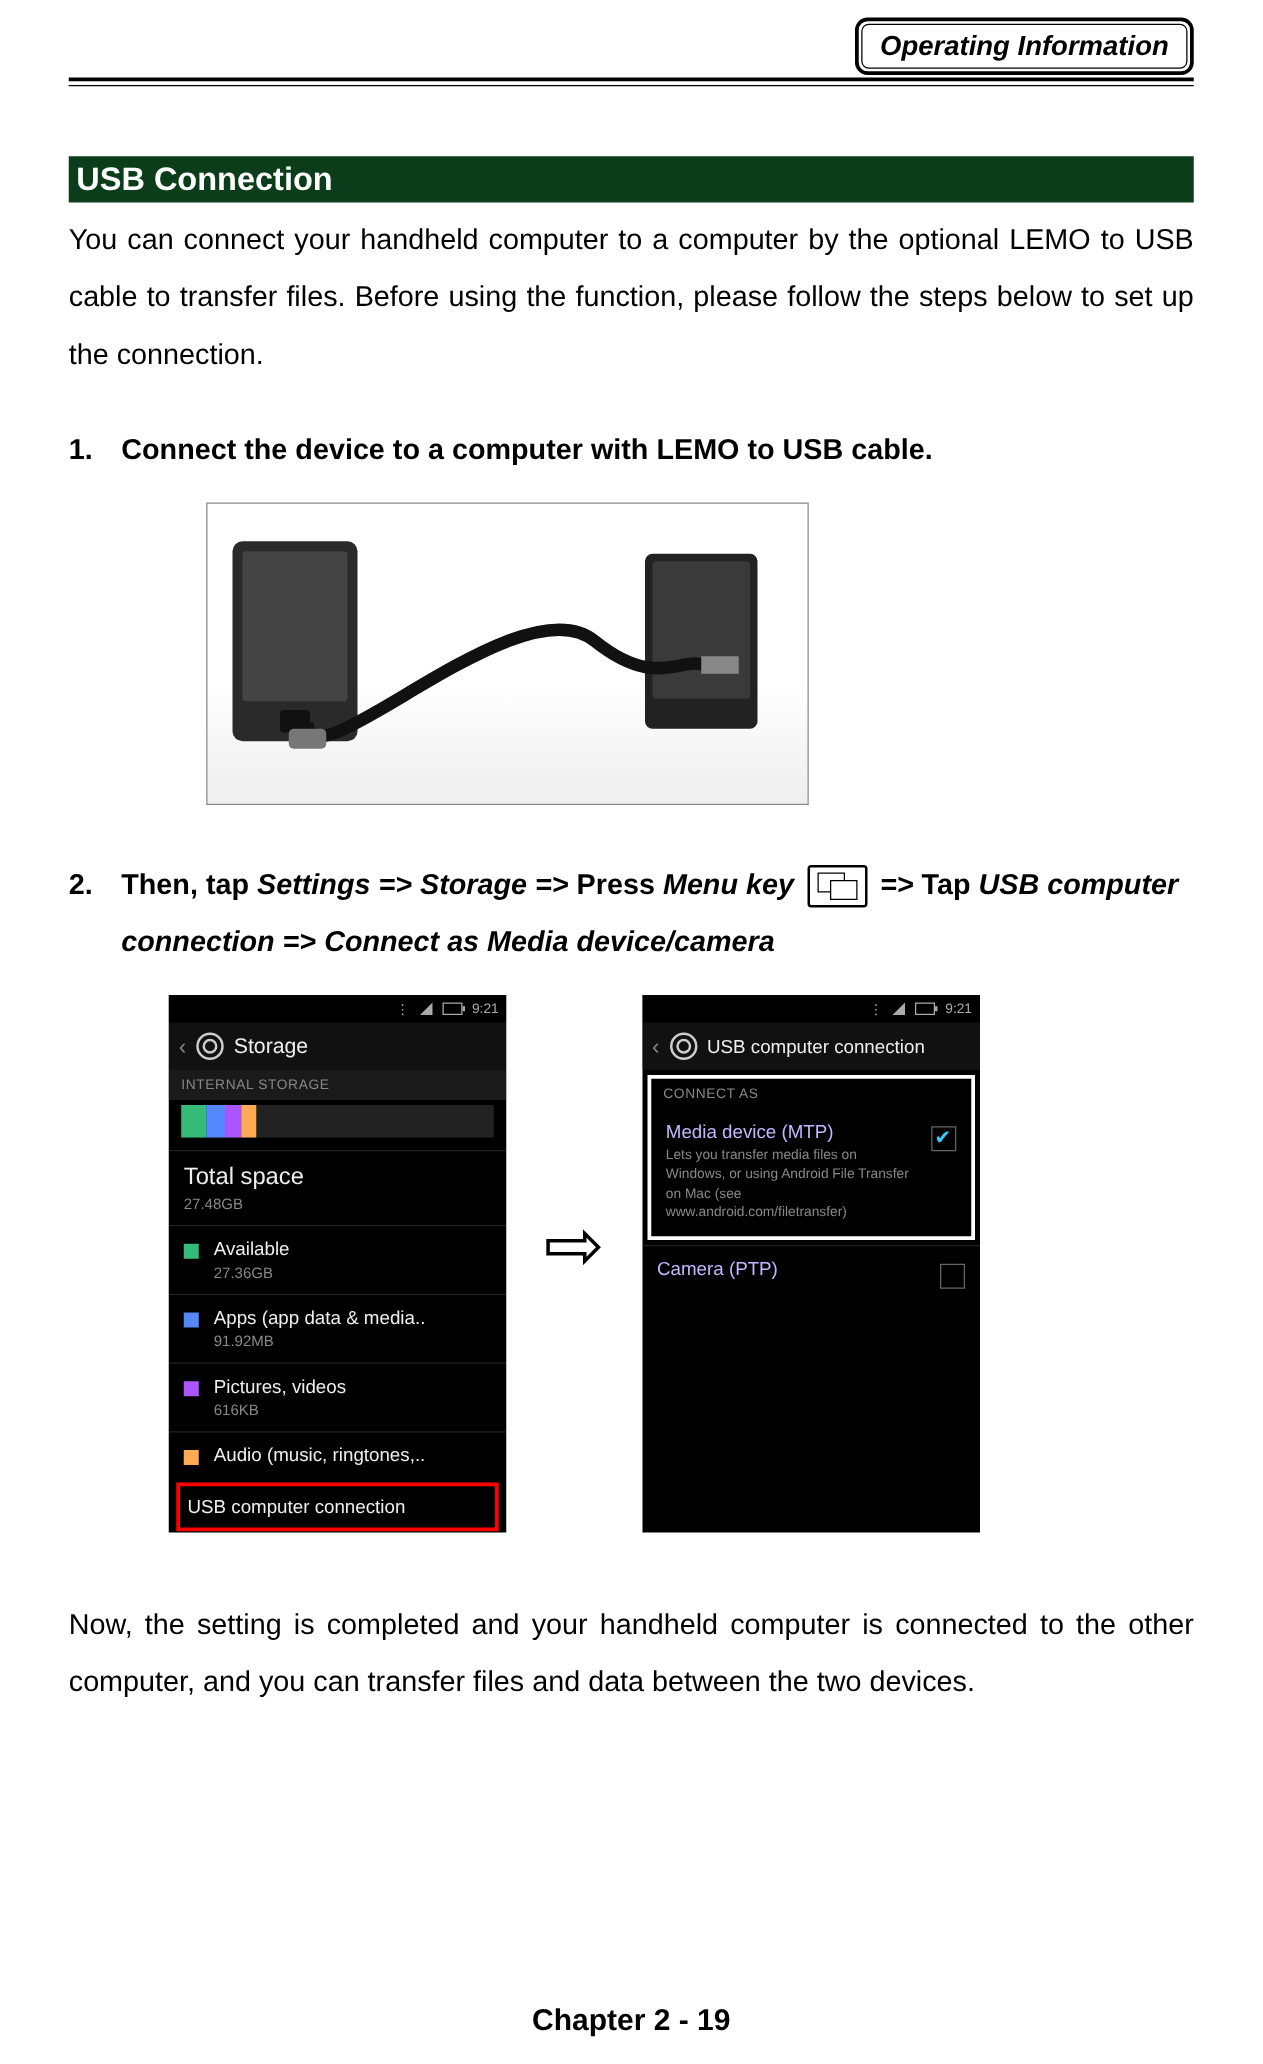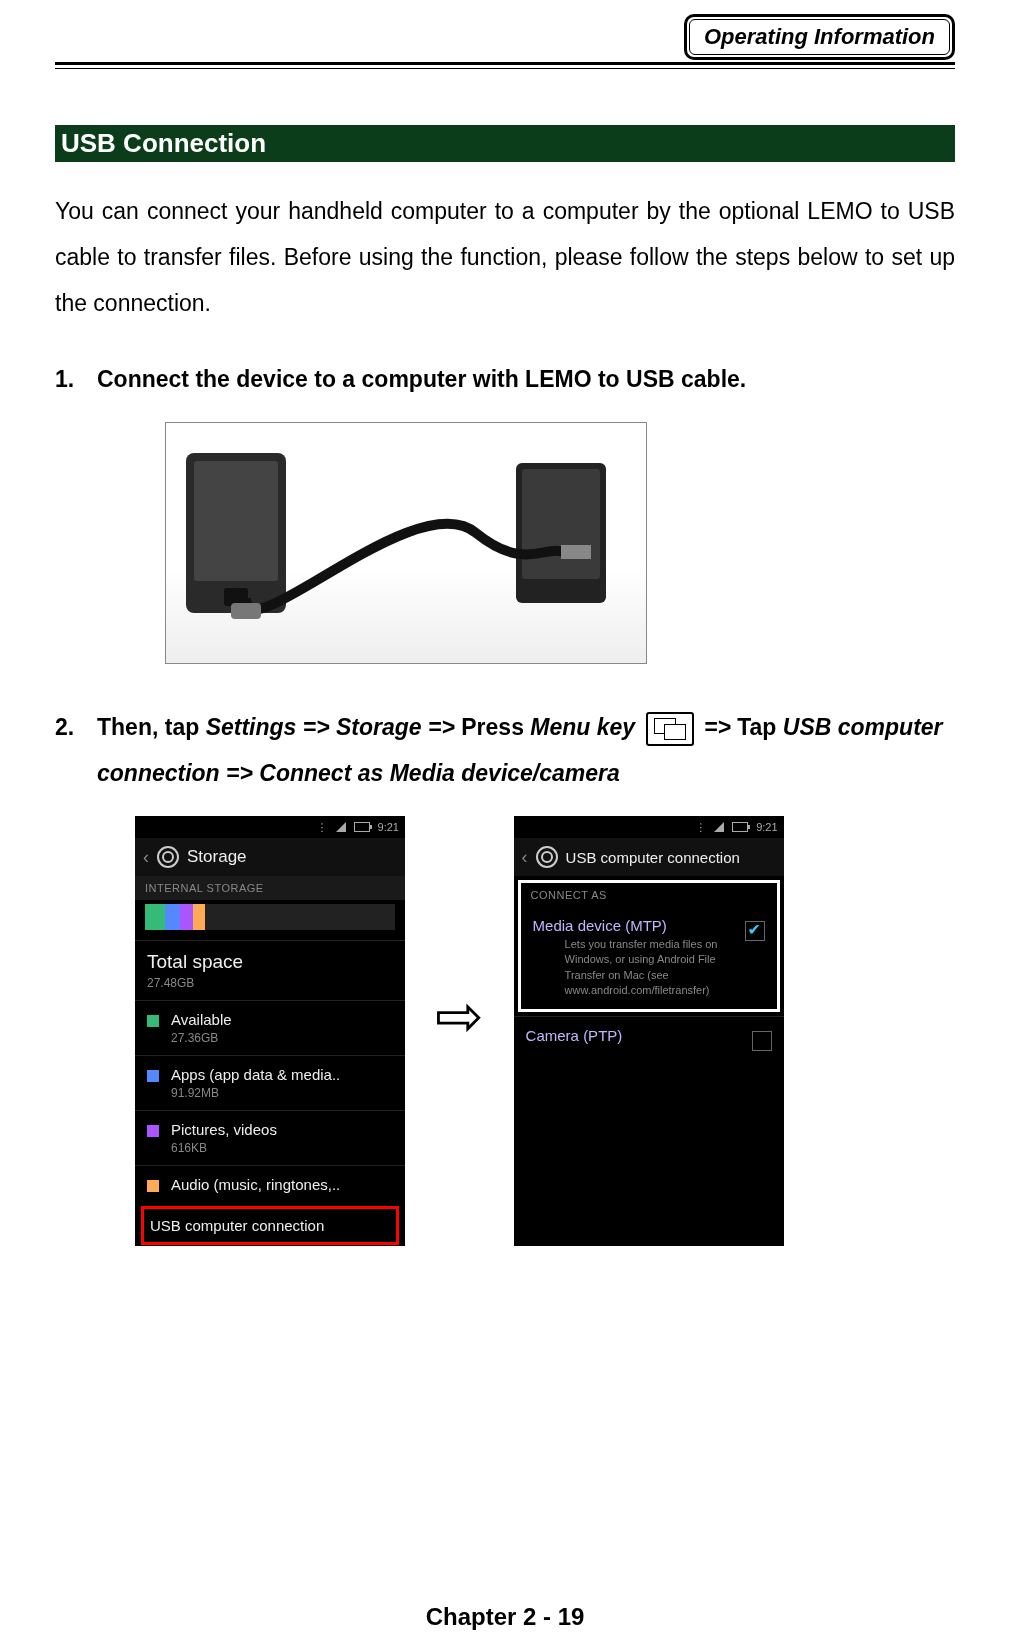--- a/index.html
+++ b/index.html
@@ -55,21 +55,21 @@
     right: 55px;
   }
   .section-bar {
     background: #0b3d1a;
     color: #fff;
     font-weight: bold;
     font-size: 26px;
     padding: 3px 6px;
     width: 100%;
     box-sizing: border-box;
-    margin-bottom: 26px;
+    margin-bottom: 6px;
   }
   .body-text {
     font-size: 23px;
     line-height: 2.0;
     text-align: justify;
     margin-bottom: 30px;
   }
   .step {
     font-size: 23px;
     font-weight: bold;
@@ -228,21 +228,21 @@
     font-size: 15px;
   }
   .opt {
     padding: 10px 12px;
     border-top: 1px solid #222;
     display: flex;
     gap: 10px;
   }
   .opt .txt { flex: 1; }
   .opt .lbl { color: #c4b5fd; font-size: 15px; }
-  .opt .sb  { color: #888; font-size: 11px; line-height: 1.4; margin-top: 3px; margin-left: 32px; }
+  .opt .sb  { color: #888; font-size: 11px; line-height: 1.4; margin-top: 3px; }
   .chk {
     width: 18px; height: 18px;
     border: 1px solid #666;
     margin-top: 4px;
     position: relative;
     flex: 0 0 18px;
   }
   .chk.on::after {
     content: "✔";
     color: #3cf;
@@ -384,17 +384,18 @@
         <div class="opt">
           <div class="txt">
             <div class="lbl">Camera (PTP)</div>
           </div>
           <div class="chk"></div>
         </div>
       </div>
 
     </div>
 
+    <div class="body-text">Now, the setting is completed and your handheld computer is connected to the other computer, and you can transfer files and data between the two devices.</div>
 
   </div>
 
   <div class="footer">Chapter 2 - 19</div>
 </div>
 
 </body></html>

